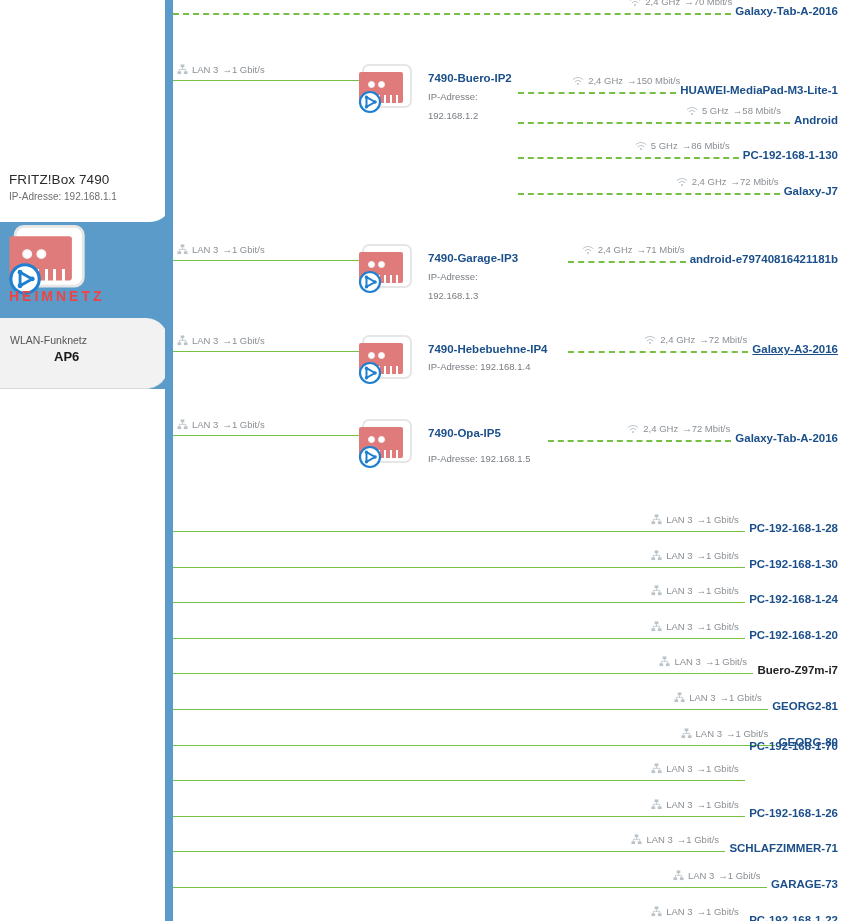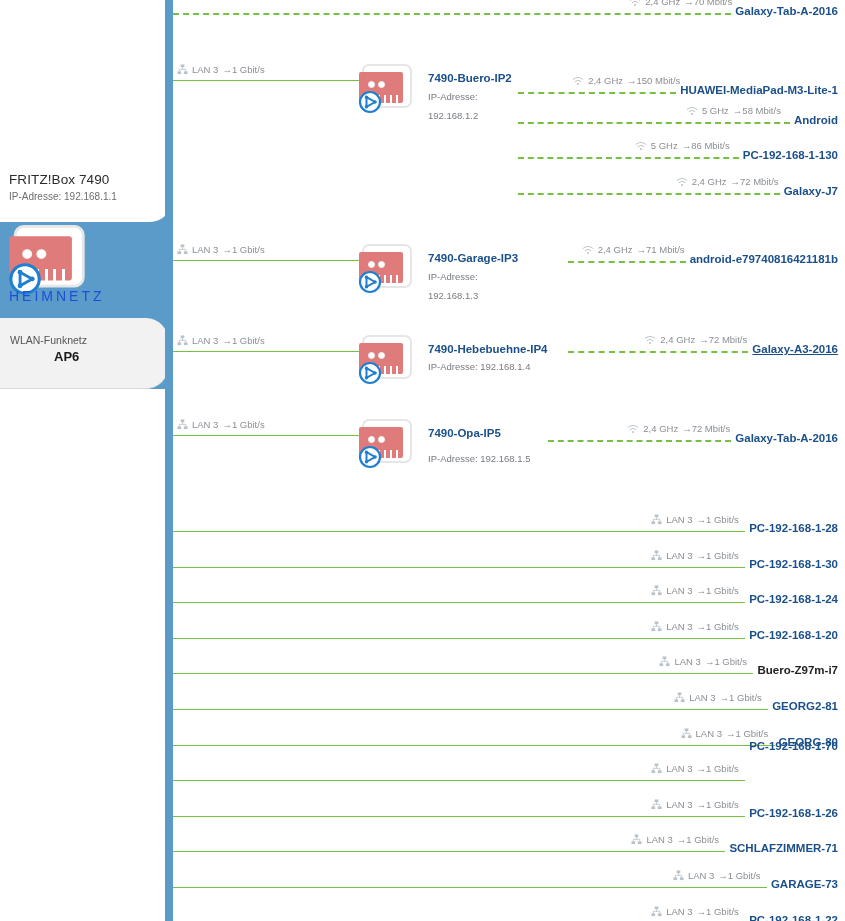--- a/index.html
+++ b/index.html
@@ -44,21 +44,21 @@
     position:absolute;left:9px;top:172px;
     font-size:13.5px;color:#2b2b2b;font-weight:400;letter-spacing:.1px;
     white-space:nowrap;
   }
   .fb-ip{
     position:absolute;left:9px;top:191px;
     font-size:10px;color:#6d6d6d;white-space:nowrap;
   }
   .heimnetz-label{
     position:absolute;left:9px;top:288px;
-    font-size:14px;font-weight:normal;color:#1d4ed8;letter-spacing:3px;
+    font-size:14px;font-weight:bold;color:#ef4444;letter-spacing:3px;
     white-space:nowrap;
   }
   .wlan-kicker{
     position:absolute;left:10px;top:334px;
     font-size:10.5px;color:#555;white-space:nowrap;
   }
   .wlan-name{
     position:absolute;left:10px;top:349px;
     font-size:13px;color:#1a1a1a;font-weight:bold;white-space:nowrap;margin-left:44px;
   }

